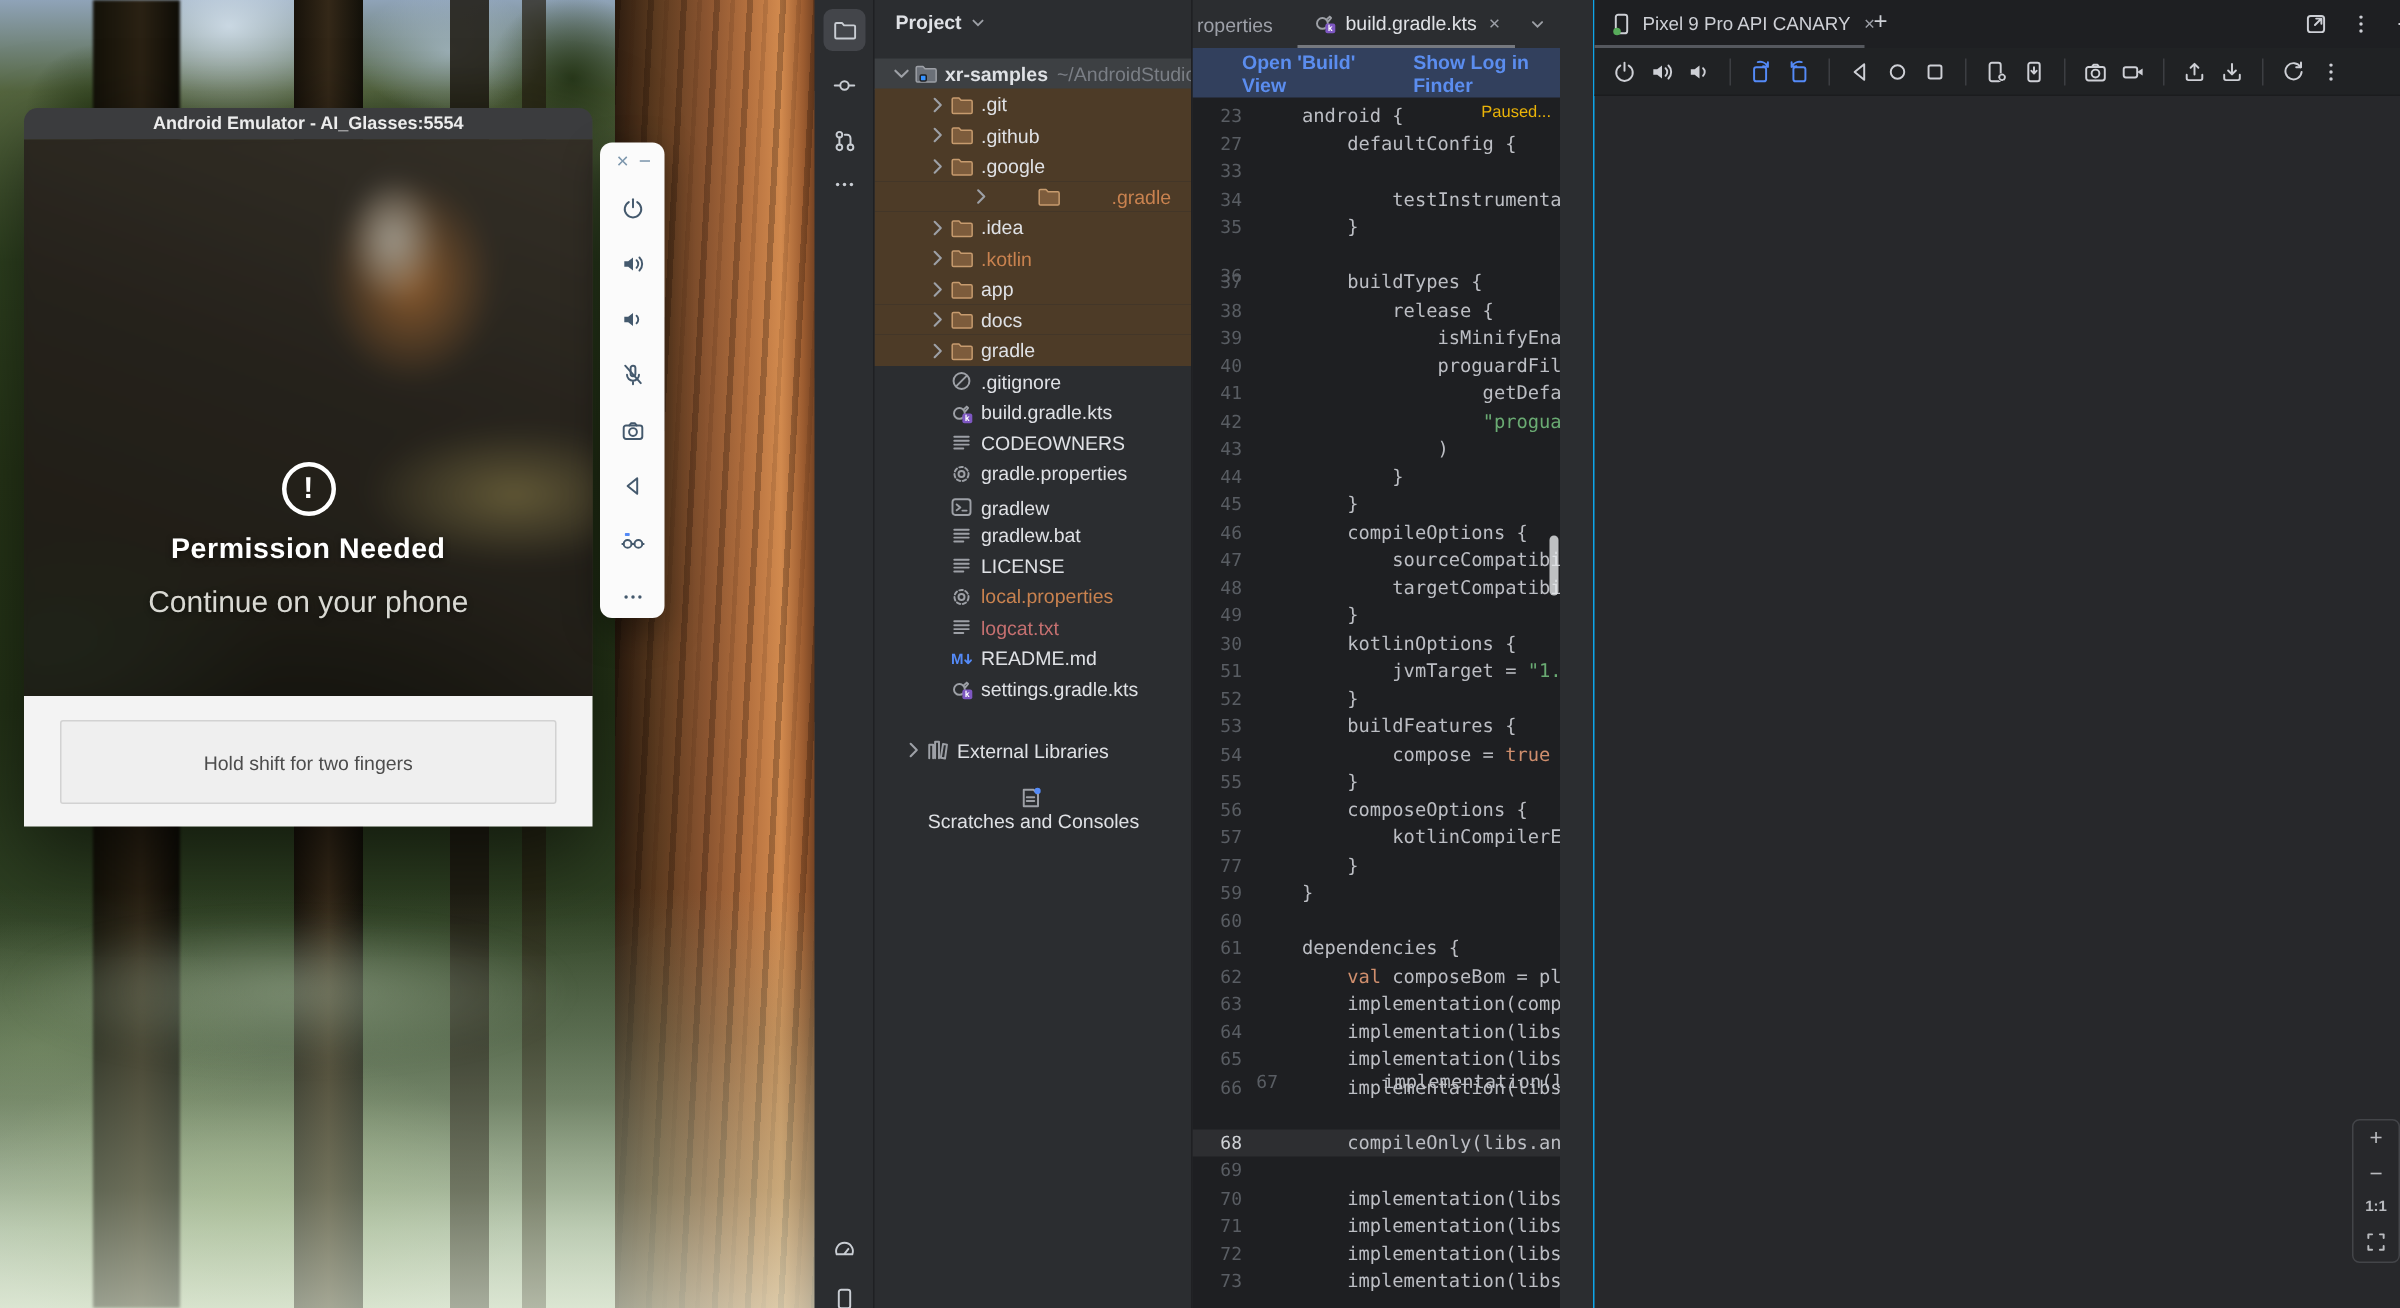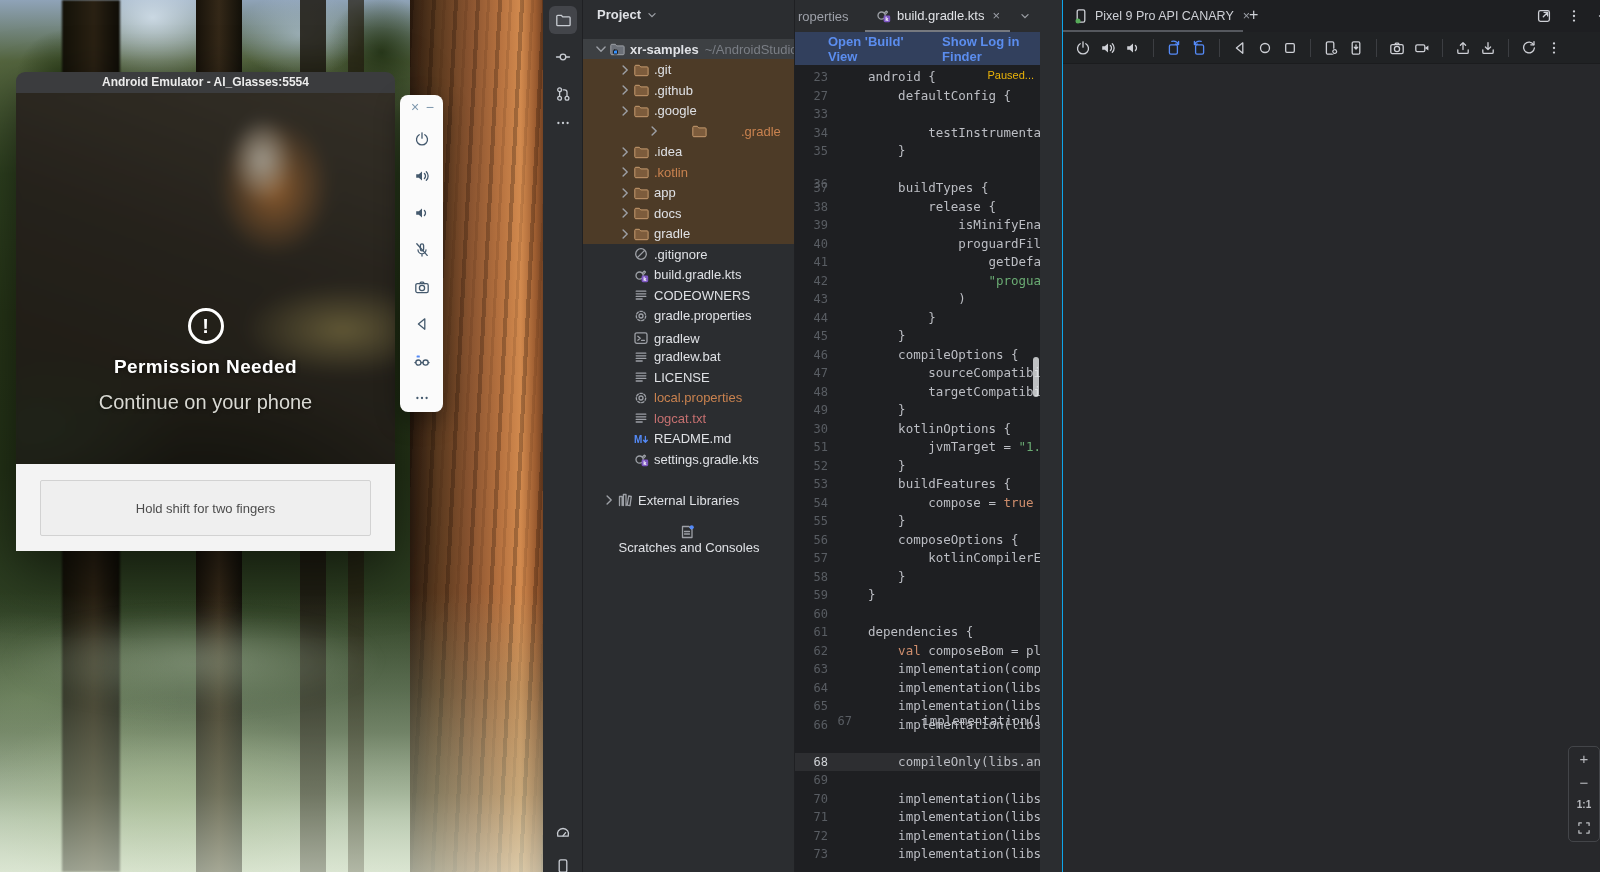--- a/index.html
+++ b/index.html
@@ -637,21 +637,21 @@
           <div class="cl" style="top: 314.5px;"><span class="lno">48</span><span class="ctext"><span>        targetCompatibility</span></span></div>
           <div class="cl" style="top: 333px;"><span class="lno">49</span><span class="ctext"><span>    }</span></span></div>
           <div class="cl" style="top: 351.5px;"><span class="lno">30</span><span class="ctext"><span>    kotlinOptions {</span></span></div>
           <div class="cl" style="top: 370px;"><span class="lno">51</span><span class="ctext"><span>        jvmTarget = </span><span class="tk-s">"1.8"</span></span></div>
           <div class="cl" style="top: 388.5px;"><span class="lno">52</span><span class="ctext"><span>    }</span></span></div>
           <div class="cl" style="top: 407px;"><span class="lno">53</span><span class="ctext"><span>    buildFeatures {</span></span></div>
           <div class="cl" style="top: 425.5px;"><span class="lno">54</span><span class="ctext"><span>        compose = </span><span class="tk-k">true</span></span></div>
           <div class="cl" style="top: 444px;"><span class="lno">55</span><span class="ctext"><span>    }</span></span></div>
           <div class="cl" style="top: 462.5px;"><span class="lno">56</span><span class="ctext"><span>    composeOptions {</span></span></div>
           <div class="cl" style="top: 481px;"><span class="lno">57</span><span class="ctext"><span>        kotlinCompilerExtens</span></span></div>
-          <div class="cl" style="top: 499.5px;"><span class="lno">58</span><span class="ctext"><span>    }</span></span></div>
+          <div class="cl" style="top: 499.5px;"><span class="lno">77</span><span class="ctext"><span>    }</span></span></div>
           <div class="cl" style="top: 518px;"><span class="lno">59</span><span class="ctext"><span>}</span></span></div>
           <div class="cl" style="top: 536.5px;"><span class="lno">60</span><span class="ctext"></span></div>
           <div class="cl" style="top: 555px;"><span class="lno">61</span><span class="ctext"><span>dependencies {</span></span></div>
           <div class="cl" style="top: 573.5px;"><span class="lno">62</span><span class="ctext"><span>    </span><span class="tk-k">val</span><span> composeBom = platfor</span></span></div>
           <div class="cl" style="top: 592px;"><span class="lno">63</span><span class="ctext"><span>    implementation(composeBo</span></span></div>
           <div class="cl" style="top: 610.5px;"><span class="lno">64</span><span class="ctext"><span>    implementation(libs.andr</span></span></div>
           <div class="cl" style="top: 629px;"><span class="lno">65</span><span class="ctext"><span>    implementation(libs.andr</span></span></div>
           <div class="cl" style="top: 647.5px;"><span class="lno">66</span><span class="ctext"><span>    implementation(libs.andr</span></span></div>
           <div class="cl" style="top: 644px; margin-left: 24px;"><span class="lno">67</span><span class="ctext"><span>    implementation(libs.kotl</span></span></div>
           <div class="cl hl" style="top: 684.5px;"><span class="lno">68</span><span class="ctext"><span>    compileOnly(libs.android</span></span></div>

